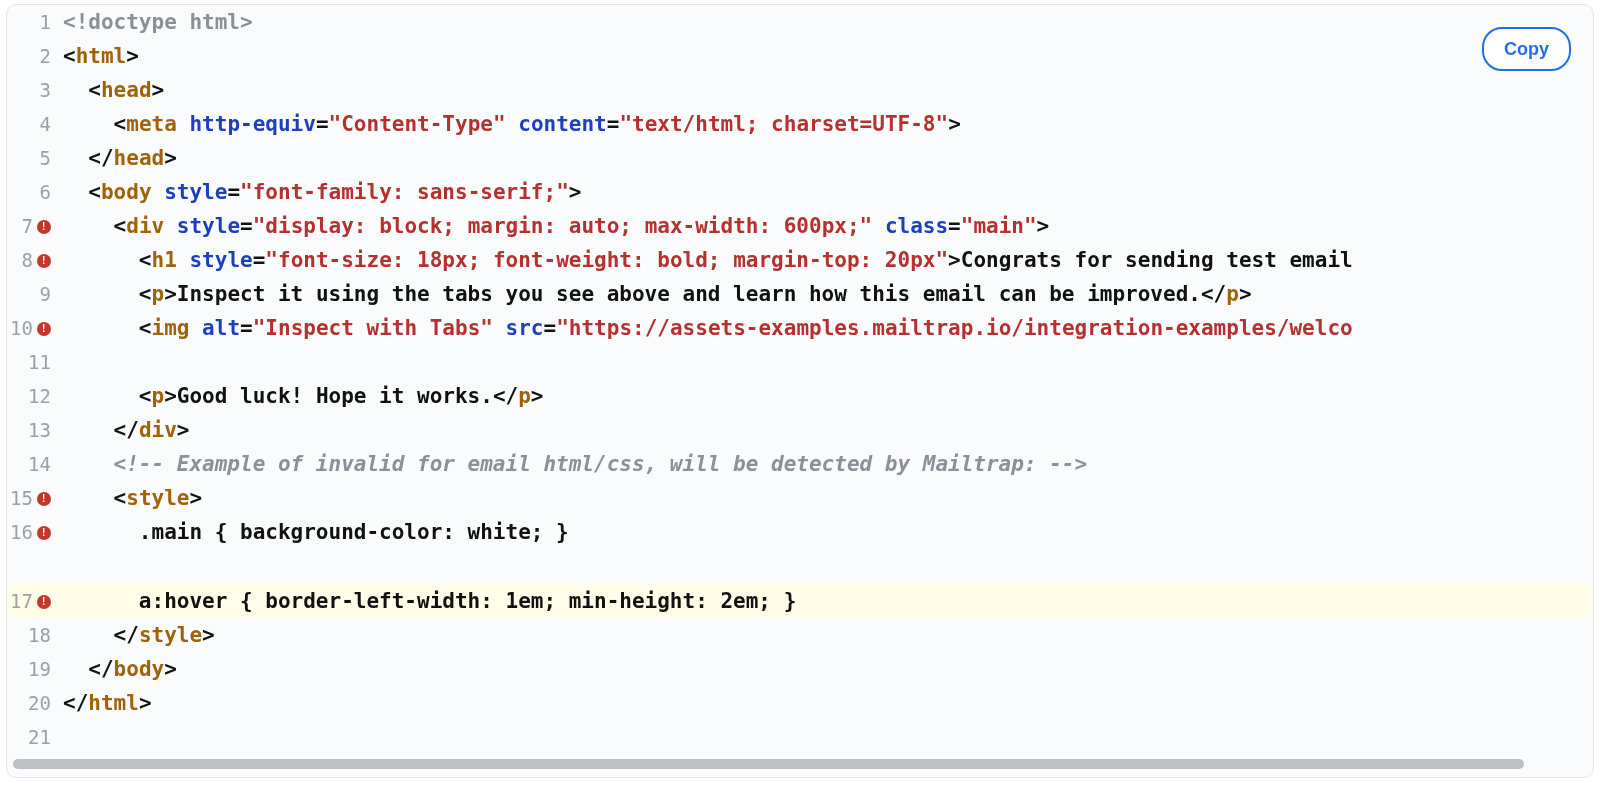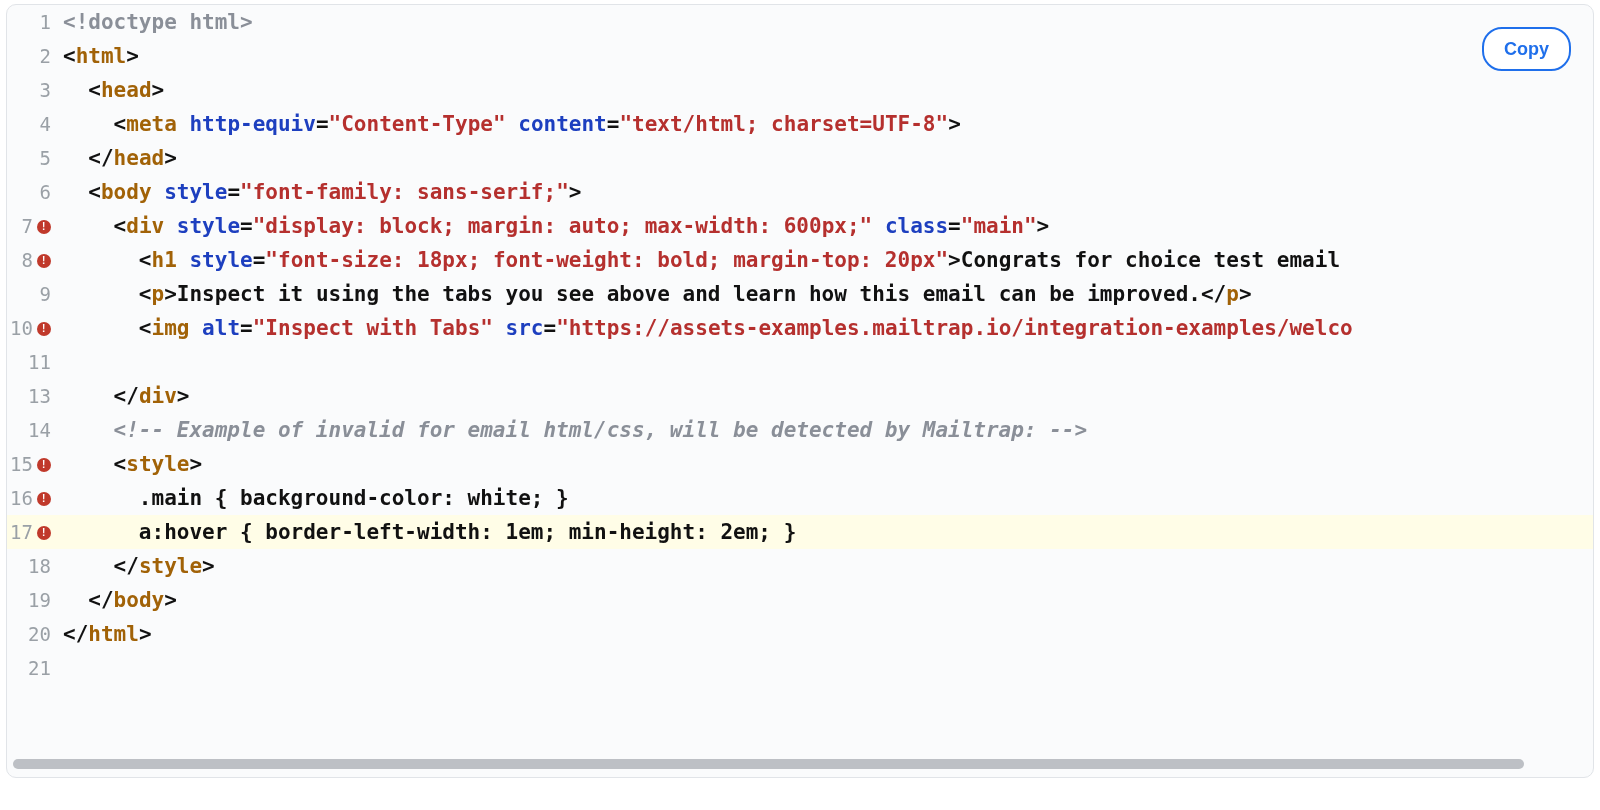--- a/index.html
+++ b/index.html
@@ -36,21 +36,21 @@
     position: absolute;
     top: 0; left: 0; right: 0; bottom: 26px;
     overflow: hidden;
     white-space: nowrap;
   }
   .line {
     display: flex;
     height: 34px;
     align-items: center;
   }
-  .line.hl { background: #fffde7; }
+  .line.hl { background: #fffde7; margin-top: 35px; }
   .gutter {
     flex: 0 0 46px;
     text-align: right;
     color: #9aa0a6;
     font-family: "SF Mono","Menlo","Consolas",monospace;
     font-size: 19px;
     padding-right: 2px;
     position: relative;
   }
   .gutter .num { display: inline-block; }
@@ -141,32 +141,36 @@
       <div class="line">
         <div class="gutter"><span class="num">6</span></div>
         <div class="code"><span>  </span><span class="t-punct">&lt;</span><span class="t-tag">body</span><span class="t-text"> </span><span class="t-attr">style</span><span class="t-puncteq">=</span><span class="t-string">"font-family: sans-serif;"</span><span class="t-punct">&gt;</span></div>
       </div>
       <div class="line">
         <div class="gutter"><span class="num">7</span><span class="marker"></span></div>
         <div class="code"><span>    </span><span class="t-punct">&lt;</span><span class="t-tag">div</span><span class="t-text"> </span><span class="t-attr">style</span><span class="t-puncteq">=</span><span class="t-string">"display: block; margin: auto; max-width: 600px;"</span><span class="t-text"> </span><span class="t-attr">class</span><span class="t-puncteq">=</span><span class="t-string">"main"</span><span class="t-punct">&gt;</span></div>
       </div>
       <div class="line">
         <div class="gutter"><span class="num">8</span><span class="marker"></span></div>
-        <div class="code"><span>      </span><span class="t-punct">&lt;</span><span class="t-tag">h1</span><span class="t-text"> </span><span class="t-attr">style</span><span class="t-puncteq">=</span><span class="t-string">"font-size: 18px; font-weight: bold; margin-top: 20px"</span><span class="t-punct">&gt;</span><span class="t-text">Congrats for choice test email </span></div>
+        <div class="code"><span>      </span><span class="t-punct">&lt;</span><span class="t-tag">h1</span><span class="t-text"> </span><span class="t-attr">style</span><span class="t-puncteq">=</span><span class="t-string">"font-size: 18px; font-weight: bold; margin-top: 20px"</span><span class="t-punct">&gt;</span><span class="t-text">Congrats for sending test email </span></div>
       </div>
       <div class="line">
         <div class="gutter"><span class="num">9</span></div>
         <div class="code"><span>      </span><span class="t-punct">&lt;</span><span class="t-tag">p</span><span class="t-punct">&gt;</span><span class="t-text">Inspect it using the tabs you see above and learn how this email can be improved.</span><span class="t-punct">&lt;/</span><span class="t-tag">p</span><span class="t-punct">&gt;</span></div>
       </div>
       <div class="line">
         <div class="gutter"><span class="num">10</span><span class="marker"></span></div>
         <div class="code"><span>      </span><span class="t-punct">&lt;</span><span class="t-tag">img</span><span class="t-text"> </span><span class="t-attr">alt</span><span class="t-puncteq">=</span><span class="t-string">"Inspect with Tabs"</span><span class="t-text"> </span><span class="t-attr">src</span><span class="t-puncteq">=</span><span class="t-string">"https://assets-examples.mailtrap.io/integration-examples/welco</span></div>
       </div>
       <div class="line">
         <div class="gutter"><span class="num">11</span></div>
+      </div>
+      <div class="line">
+        <div class="gutter"><span class="num">12</span></div>
+        <div class="code"><span>      </span><span class="t-punct">&lt;</span><span class="t-tag">p</span><span class="t-punct">&gt;</span><span class="t-text">Good luck! Hope it works.</span><span class="t-punct">&lt;/</span><span class="t-tag">p</span><span class="t-punct">&gt;</span></div>
       </div>
       <div class="line">
         <div class="gutter"><span class="num">13</span></div>
         <div class="code"><span>    </span><span class="t-punct">&lt;/</span><span class="t-tag">div</span><span class="t-punct">&gt;</span></div>
       </div>
       <div class="line">
         <div class="gutter"><span class="num">14</span></div>
         <div class="code"><span>    </span><span class="t-comment">&lt;!-- Example of invalid for email html/css, will be detected by Mailtrap: --&gt;</span></div>
       </div>
       <div class="line">

